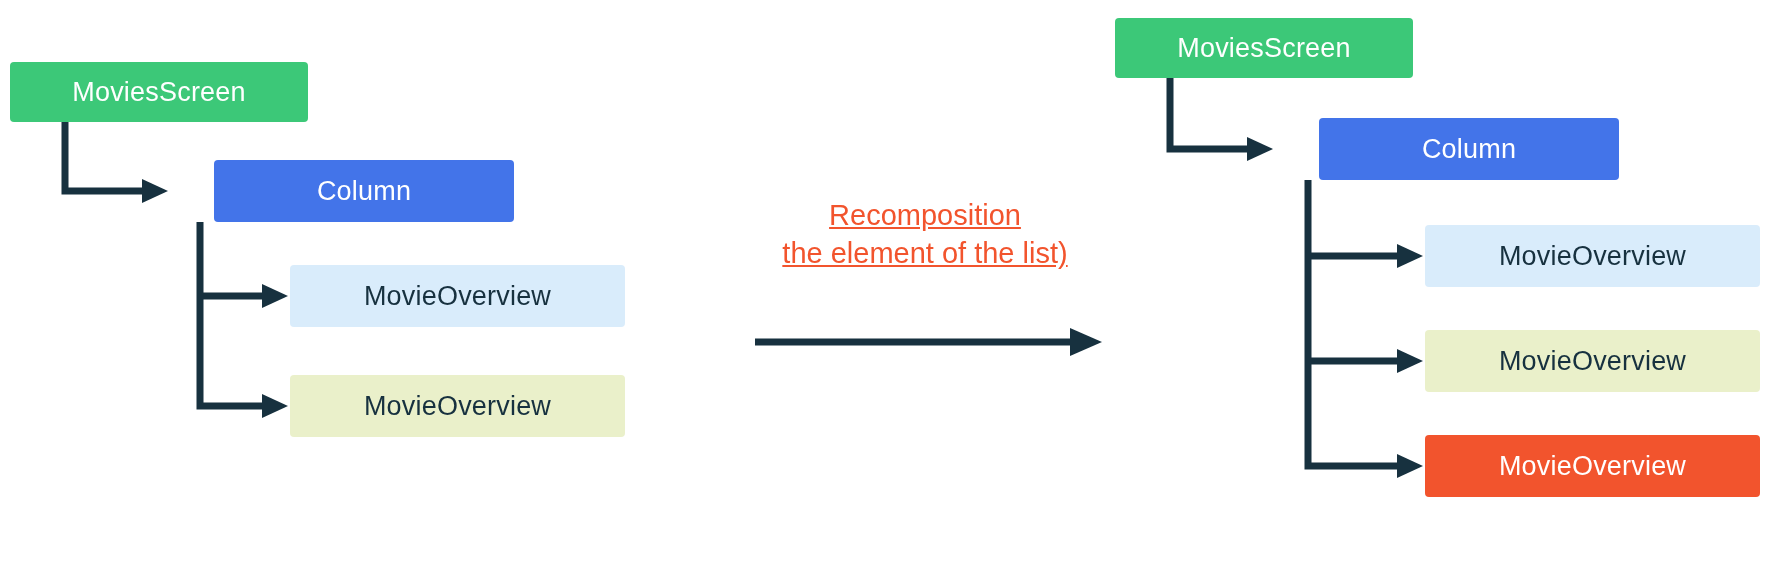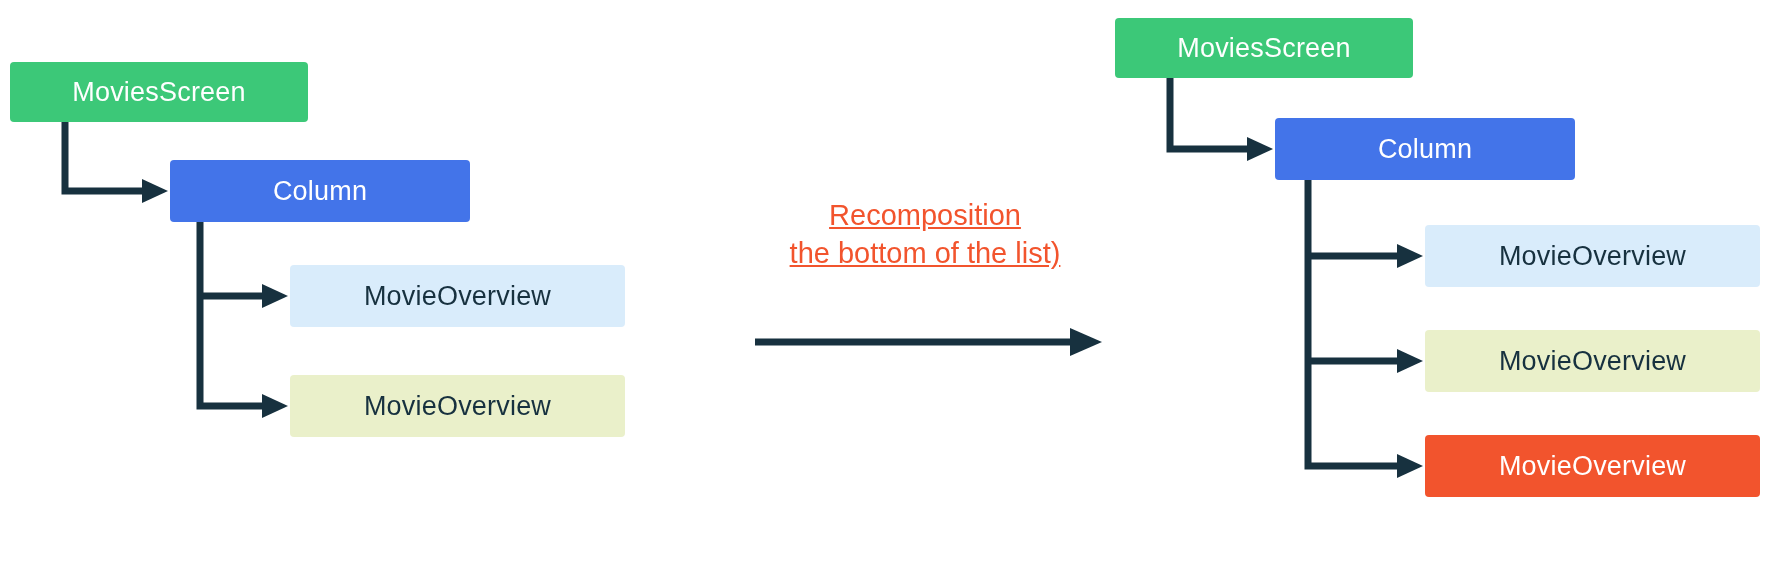--- a/index.html
+++ b/index.html
@@ -27,21 +27,21 @@
     position: absolute;
     display: flex;
     align-items: center;
     justify-content: center;
     border-radius: 4px;
     font-size: 27px;
     letter-spacing: 0.2px;
     white-space: nowrap;
   }
   .node.green      { background: #3CC878; color: #ffffff; }
-  .node.blue       { background: #4374E9; color: #ffffff; }
+  .node.blue       { background: #4374E9; color: #ffffff; margin-left: 44px; }
   .node.lightblue  { background: #D9ECFB; color: #17313F; }
   .node.lightgreen { background: #EAF0CA; color: #17313F; }
   .node.orange     { background: #F2542D; color: #ffffff; }
   .annotation {
     position: absolute;
     left: 655px;
     top: 196px;
     width: 540px;
     text-align: center;
     color: #F2542D;
@@ -79,21 +79,21 @@
   <div class="node green" style="left:10px; top:62px; width:298px; height:60px;">MoviesScreen</div>
 
   <div class="node blue" style="left:170px; top:160px; width:300px; height:62px;">Column</div>
 
   <div class="node lightblue" style="left:290px; top:265px; width:335px; height:62px;">MovieOverview</div>
 
   <div class="node lightgreen" style="left:290px; top:375px; width:335px; height:62px;">MovieOverview</div>
 
   <div class="annotation">
     <div>Recomposition</div>
-    <div>the bottom of the list)</div>
+    <div>the element of the list)</div>
   </div>
 
   <div class="node green" style="left:1115px; top:18px; width:298px; height:60px;">MoviesScreen</div>
 
   <div class="node blue" style="left:1275px; top:118px; width:300px; height:62px;">Column</div>
 
   <div class="node lightblue" style="left:1425px; top:225px; width:335px; height:62px;">MovieOverview</div>
 
   <div class="node lightgreen" style="left:1425px; top:330px; width:335px; height:62px;">MovieOverview</div>
 

